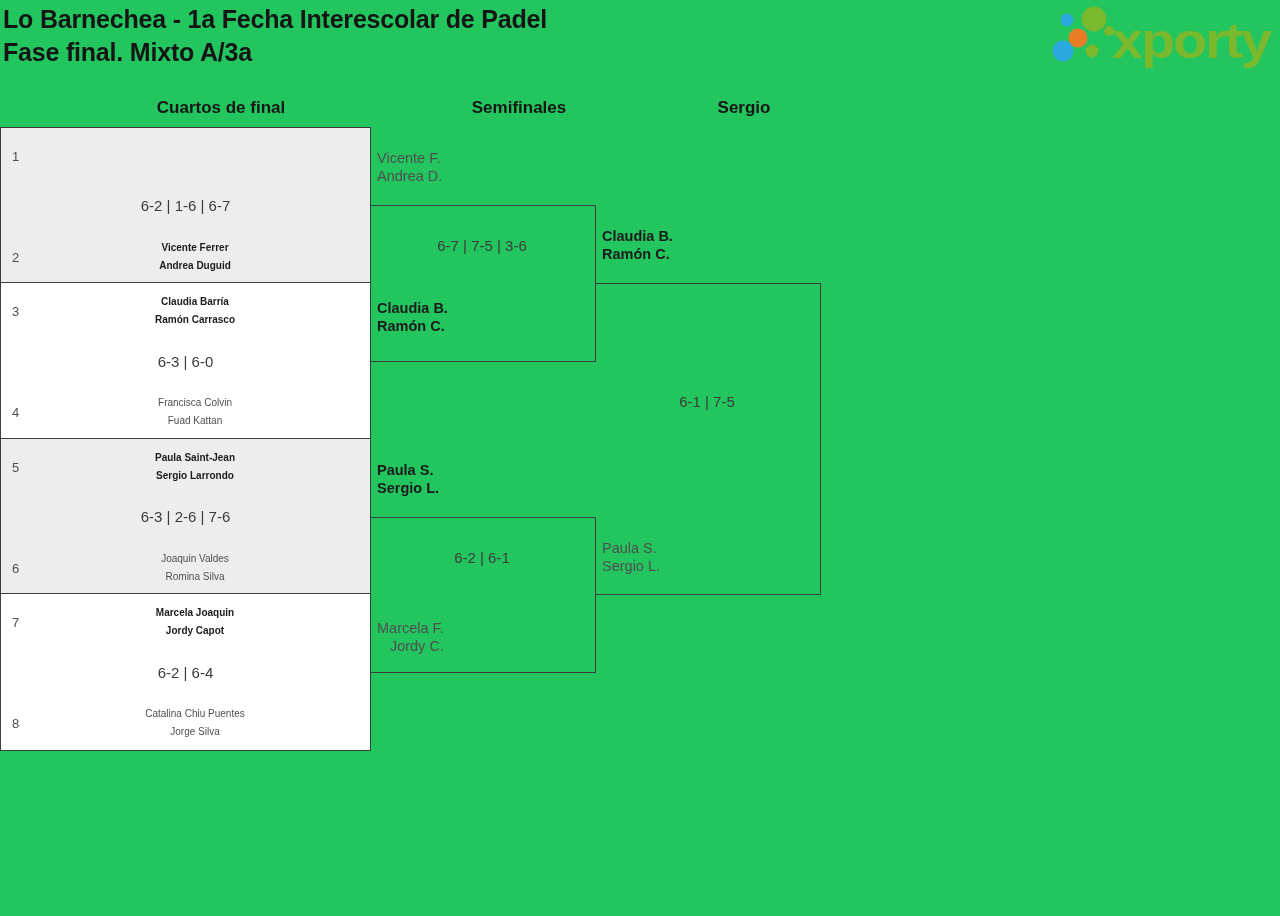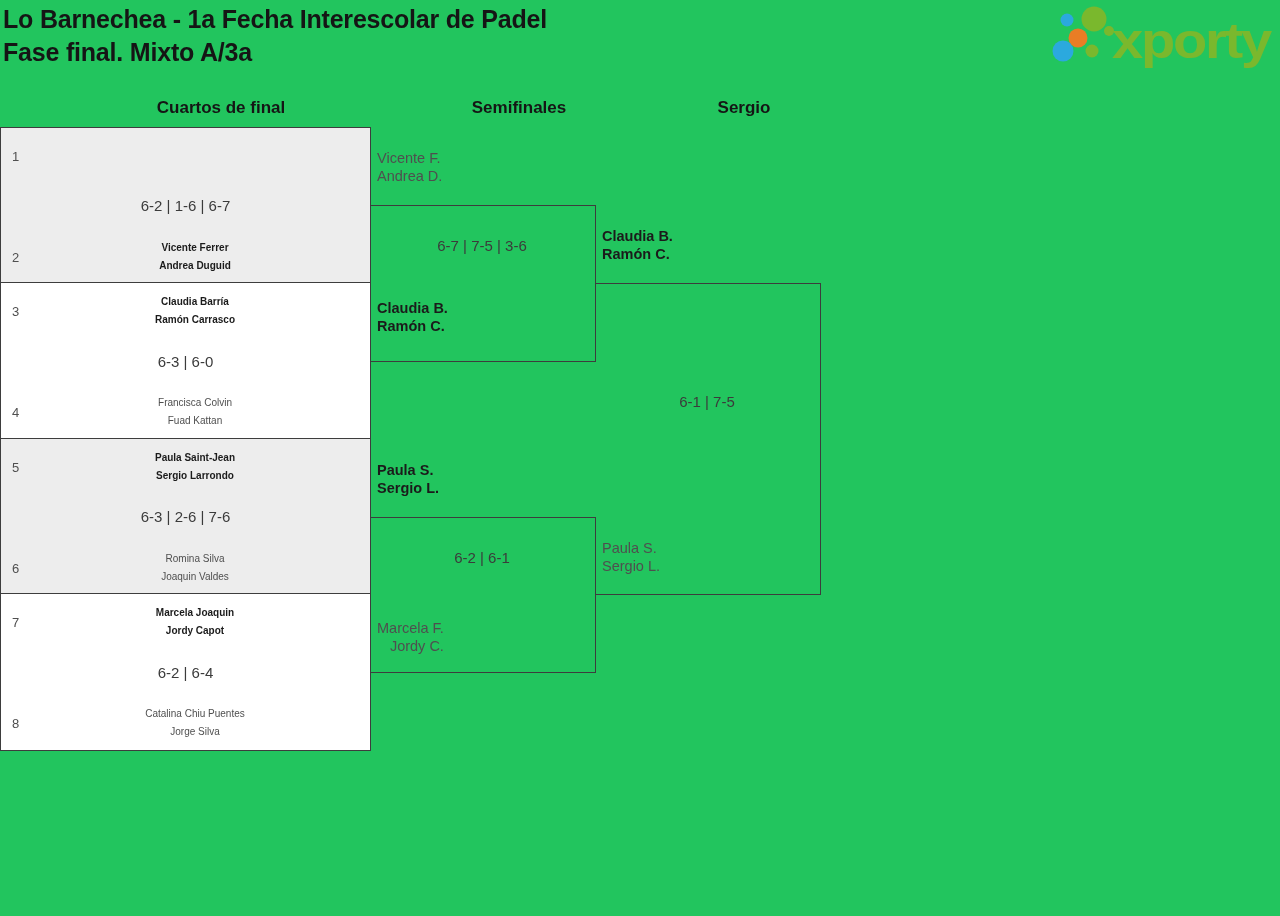--- a/index.html
+++ b/index.html
@@ -122,22 +122,22 @@
       <div class="seed">5</div>
       <div class="names">
         <span>Paula Saint-Jean</span>
         <span>Sergio Larrondo</span>
       </div>
     </div>
     <div class="score inbox">6-3 | 2-6 | 7-6</div>
     <div class="team-row t2 loser">
       <div class="seed">6</div>
       <div class="names">
+        <span>Joaquin Valdes</span>
         <span>Romina Silva</span>
-        <span>Joaquin Valdes</span>
       </div>
     </div>
   </div>
 
   <div class="box qf qf4 white">
     <div class="team-row t1 winner">
       <div class="seed">7</div>
       <div class="names">
         <span>Marcela Joaquin</span>
         <span>Jordy Capot</span>

